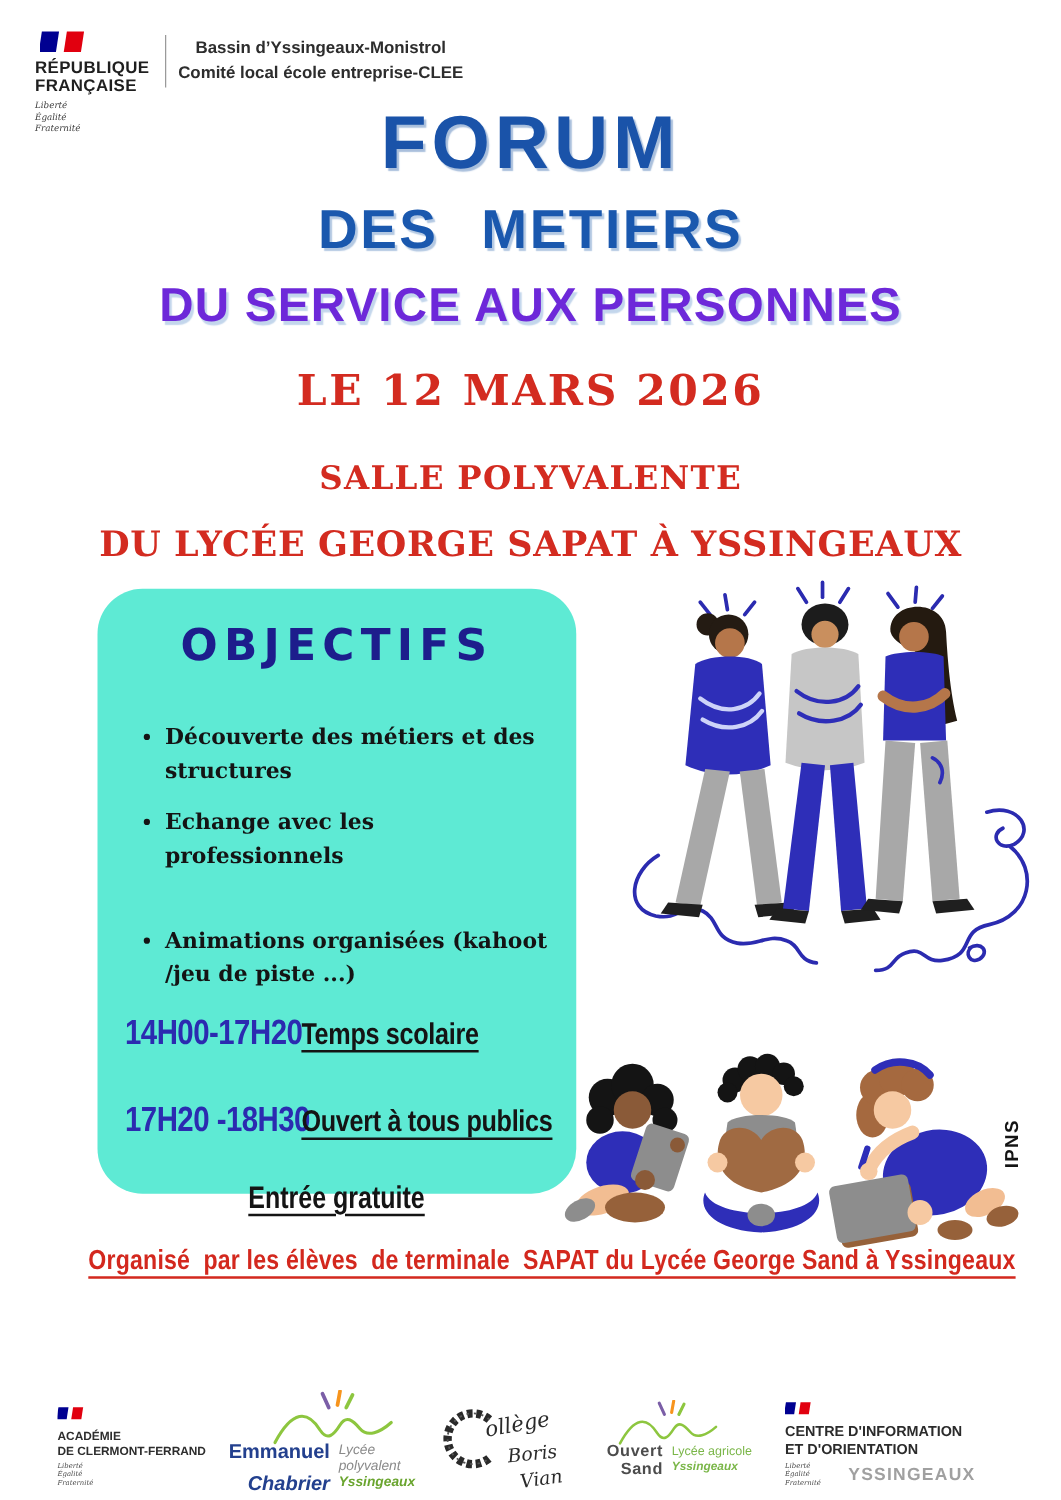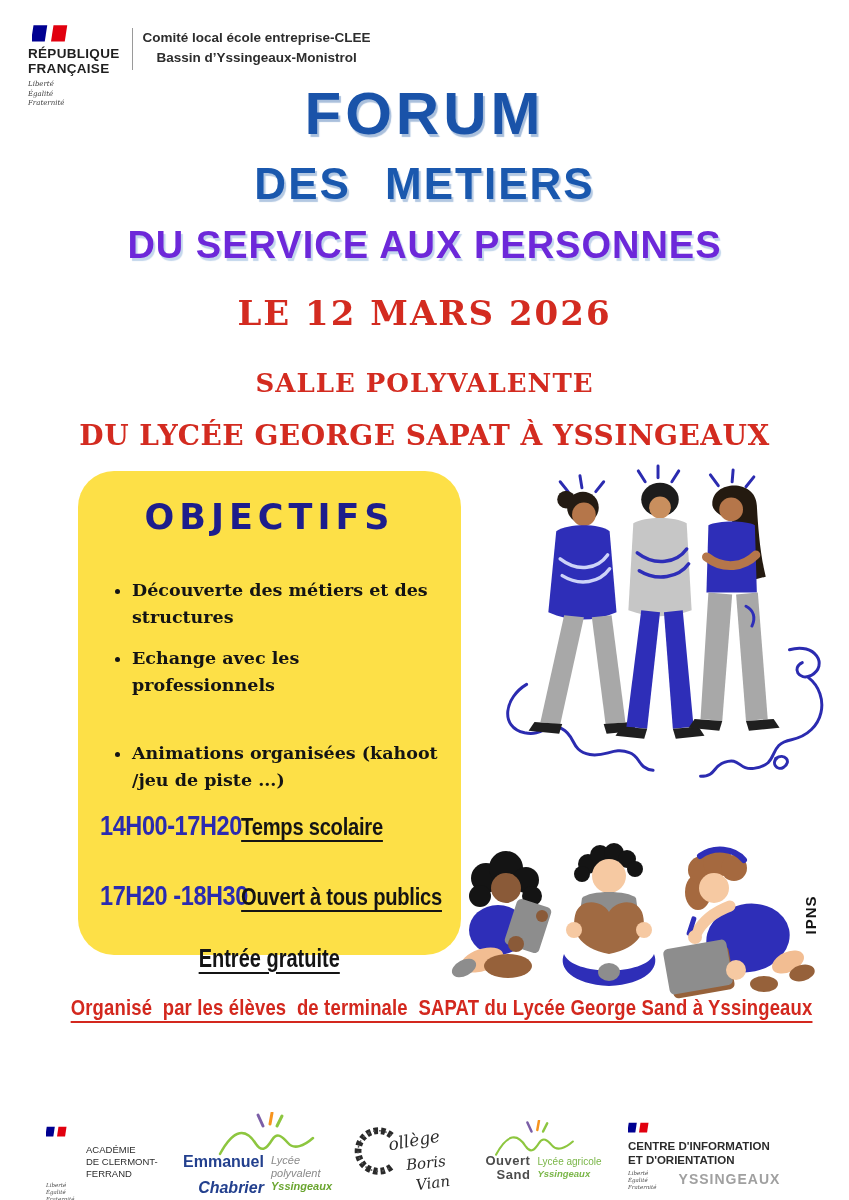--- a/index.html
+++ b/index.html
@@ -25,21 +25,21 @@
   .t3 { margin-top:20px; font-size:38px; font-weight:bold; color:#6d28d9; letter-spacing:1px;
         line-height:1; text-shadow:2px 3px 1px #c3d6ec; }
   .date { margin-top:32px; font-family:"DejaVu Serif", serif; font-weight:bold; font-size:34px;
           color:#d32b20; letter-spacing:2px; line-height:1.05; }
   .venue1 { margin-top:38px; font-family:"DejaVu Serif", serif; font-weight:bold; font-size:26px;
             color:#d32b20; letter-spacing:1px; line-height:1; }
   .venue2 { margin-top:26px; font-family:"DejaVu Serif", serif; font-weight:bold; font-size:28px;
             color:#d32b20; letter-spacing:0.5px; line-height:1; }
   
   .obj-box { position:absolute; left:78px; top:471px; width:383px; height:484px;
-             background:#fde047; border-radius:36px; }
+             background:#5eead4; border-radius:36px; }
   .obj-title { text-align:center; margin-top:26px; font-family:"DejaVu Sans", sans-serif;
                font-weight:bold; font-size:35px; letter-spacing:5px; color:#1d1d8c; }
   .obj-list { margin:40px 16px 0 36px; padding-left:18px; list-style:disc; }
   .obj-list li { font-family:"DejaVu Serif", serif; font-weight:bold; font-size:17.5px;
                  color:#141414; line-height:1.55; }
   .obj-list li.gap-s { margin-bottom:14px; }
   .obj-list li.gap-l { margin-bottom:40px; }
   .schedule { margin-top:16px; }
   .s-row { display:flex; align-items:baseline; margin-left:22px; margin-bottom:38px;
            transform:scaleX(0.84); transform-origin:left center; white-space:nowrap; }
@@ -56,21 +56,21 @@
   .ipns { position:absolute; left:800px; top:916px; width:20px; font-weight:bold; font-size:15px;
           letter-spacing:1px; color:#141414; transform:rotate(-90deg); transform-origin:center; }
   
   .organizer { position:absolute; top:995px; left:0; width:100%; text-align:center; }
   .organizer span { display:inline-block; transform:scaleX(0.84); font-weight:bold; font-size:22px;
                     color:#d3281e; text-decoration:underline; text-underline-offset:6px;
                     text-decoration-thickness:1.5px; white-space:pre; letter-spacing:0.2px; }
   
   .footer { position:absolute; top:1112px; left:0; width:100%; height:88px; }
   .logo-academie { position:absolute; left:46px; top:12px; width:120px; }
-  .logo-academie .lines { font-weight:normal; font-size:9.5px; color:#2d2d2d; line-height:1.25; margin-top:2px;margin-left:40px; }
+  .logo-academie .lines { font-weight:bold; font-size:9.5px; color:#2d2d2d; line-height:1.25; margin-top:2px; }
   .motto-tiny { font-family:"DejaVu Serif", serif; font-style:italic; font-size:5.5px;
                 color:#4a4a4a; line-height:1.3; margin-top:2px; }
   .logo-chabrier { position:absolute; left:183px; top:0; width:160px; }
   .logo-chabrier svg { display:block; margin-left:28px; }
   .lycee-grid { display:grid; grid-template-columns:auto auto; column-gap:7px; margin-top:-4px; }
   .chabrier-n1 { font-weight:bold; font-size:16px; color:#23408e; text-align:right; line-height:1.05; }
   .chabrier-n2 { font-weight:bold; font-style:italic; font-size:16px; color:#23408e; text-align:right; line-height:1.05; }
   .chabrier-t  { font-style:italic; font-size:11px; color:#8a8a8a; align-self:end; line-height:1.2; }
   .chabrier-c  { font-weight:bold; font-style:italic; font-size:11px; color:#6aa52f; line-height:1.2; }
   .logo-vian { position:absolute; left:348px; top:0; width:120px; height:88px; }
@@ -106,22 +106,22 @@
       <div class="rep-line">RÉPUBLIQUE</div>
       <div class="rep-line">FRANÇAISE</div>
       <div class="motto">
         <div>Liberté</div>
         <div>Égalité</div>
         <div>Fraternité</div>
       </div>
     </div>
     <div class="header-divider"></div>
     <div class="committee">
+      <div>Bassin d’Yssingeaux-Monistrol</div>
       <div>Comité local école entreprise-CLEE</div>
-      <div>Bassin d’Yssingeaux-Monistrol</div>
     </div>
   </div>
 
   <div class="titles">
     <div class="t1">FORUM</div>
     <div class="t2">DES METIERS</div>
     <div class="t3">DU SERVICE AUX PERSONNES</div>
     <div class="date">LE 12 MARS 2026</div>
     <div class="venue1">SALLE POLYVALENTE</div>
     <div class="venue2">DU LYCÉE GEORGE SAPAT À YSSINGEAUX</div>

